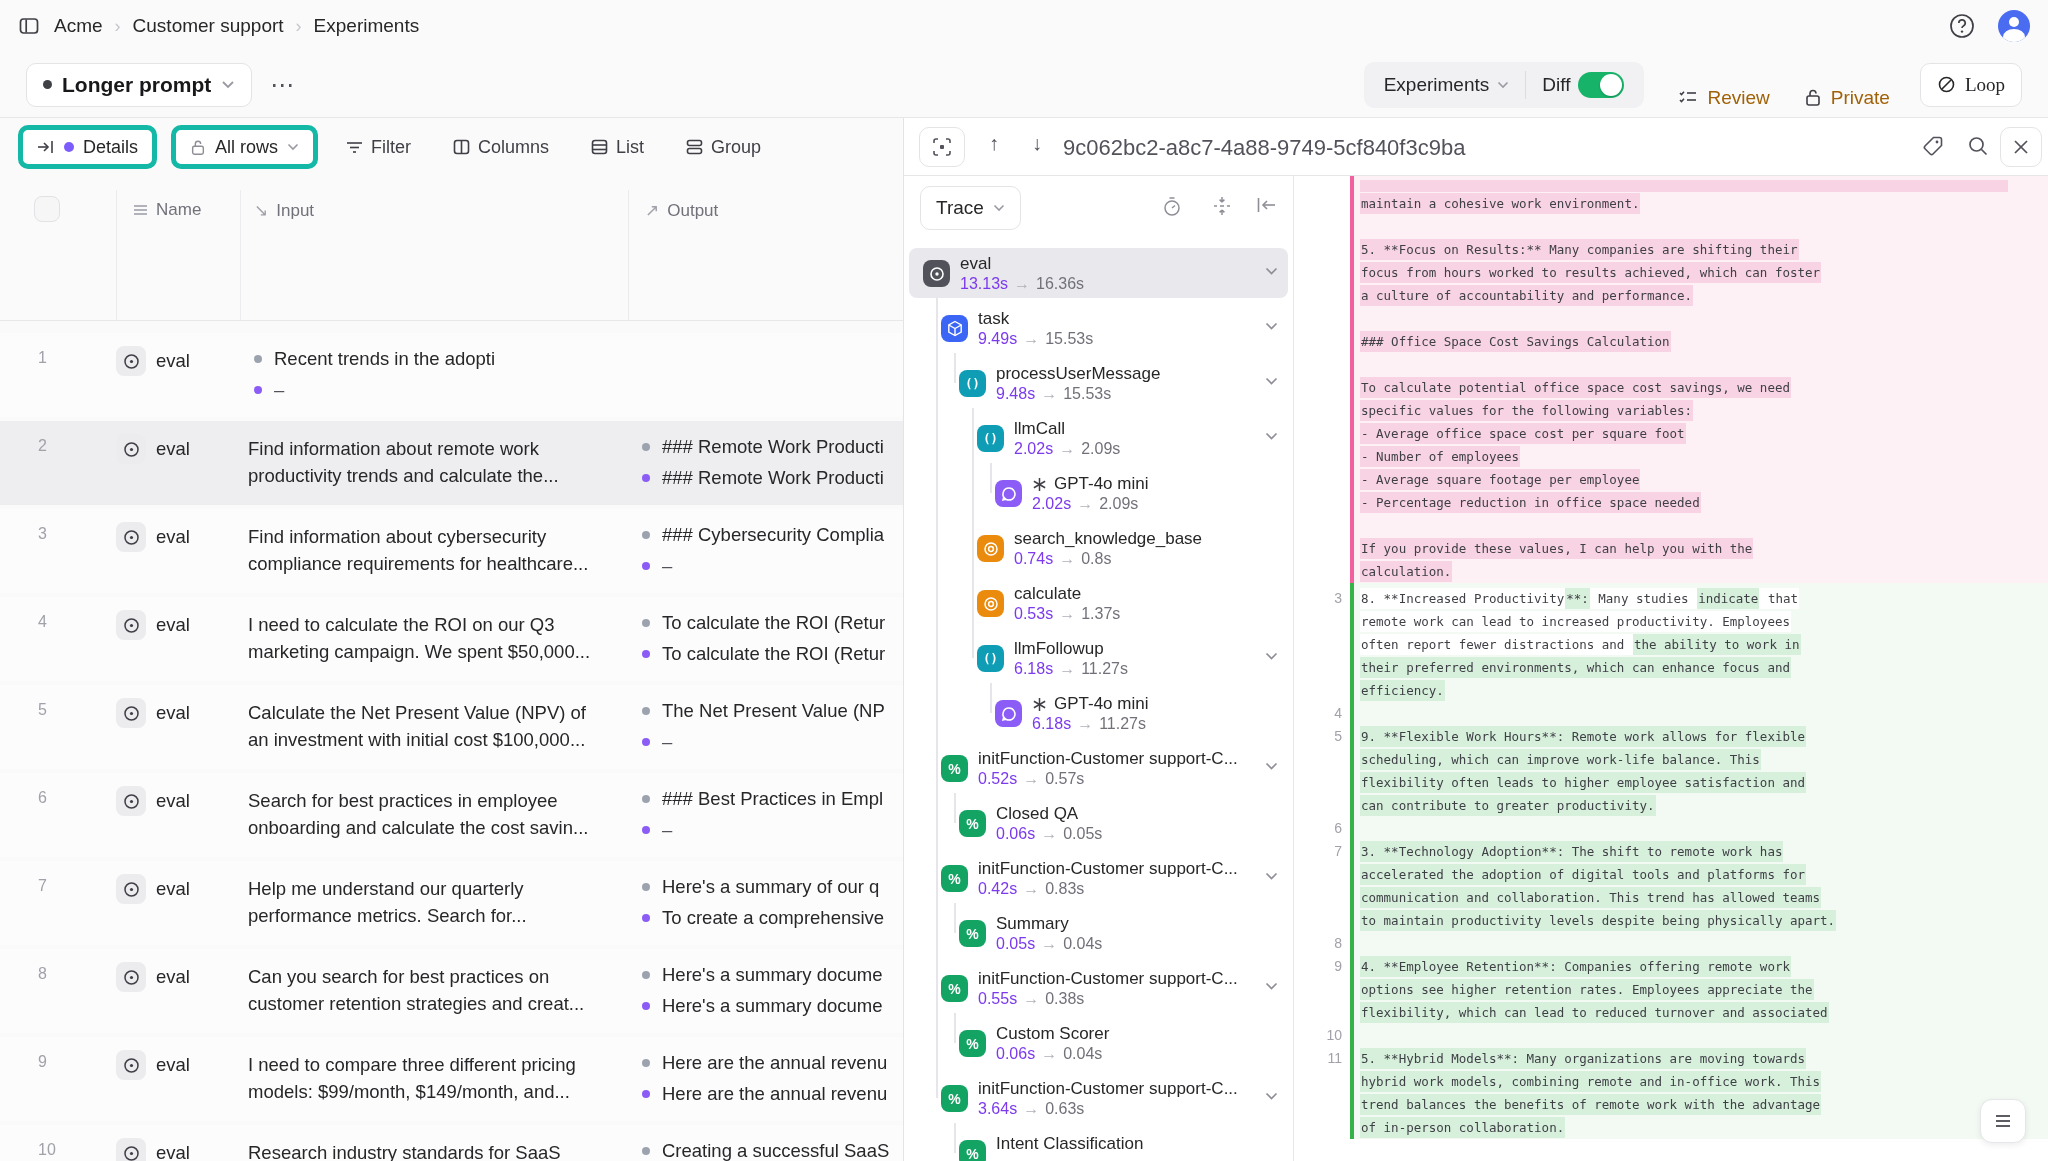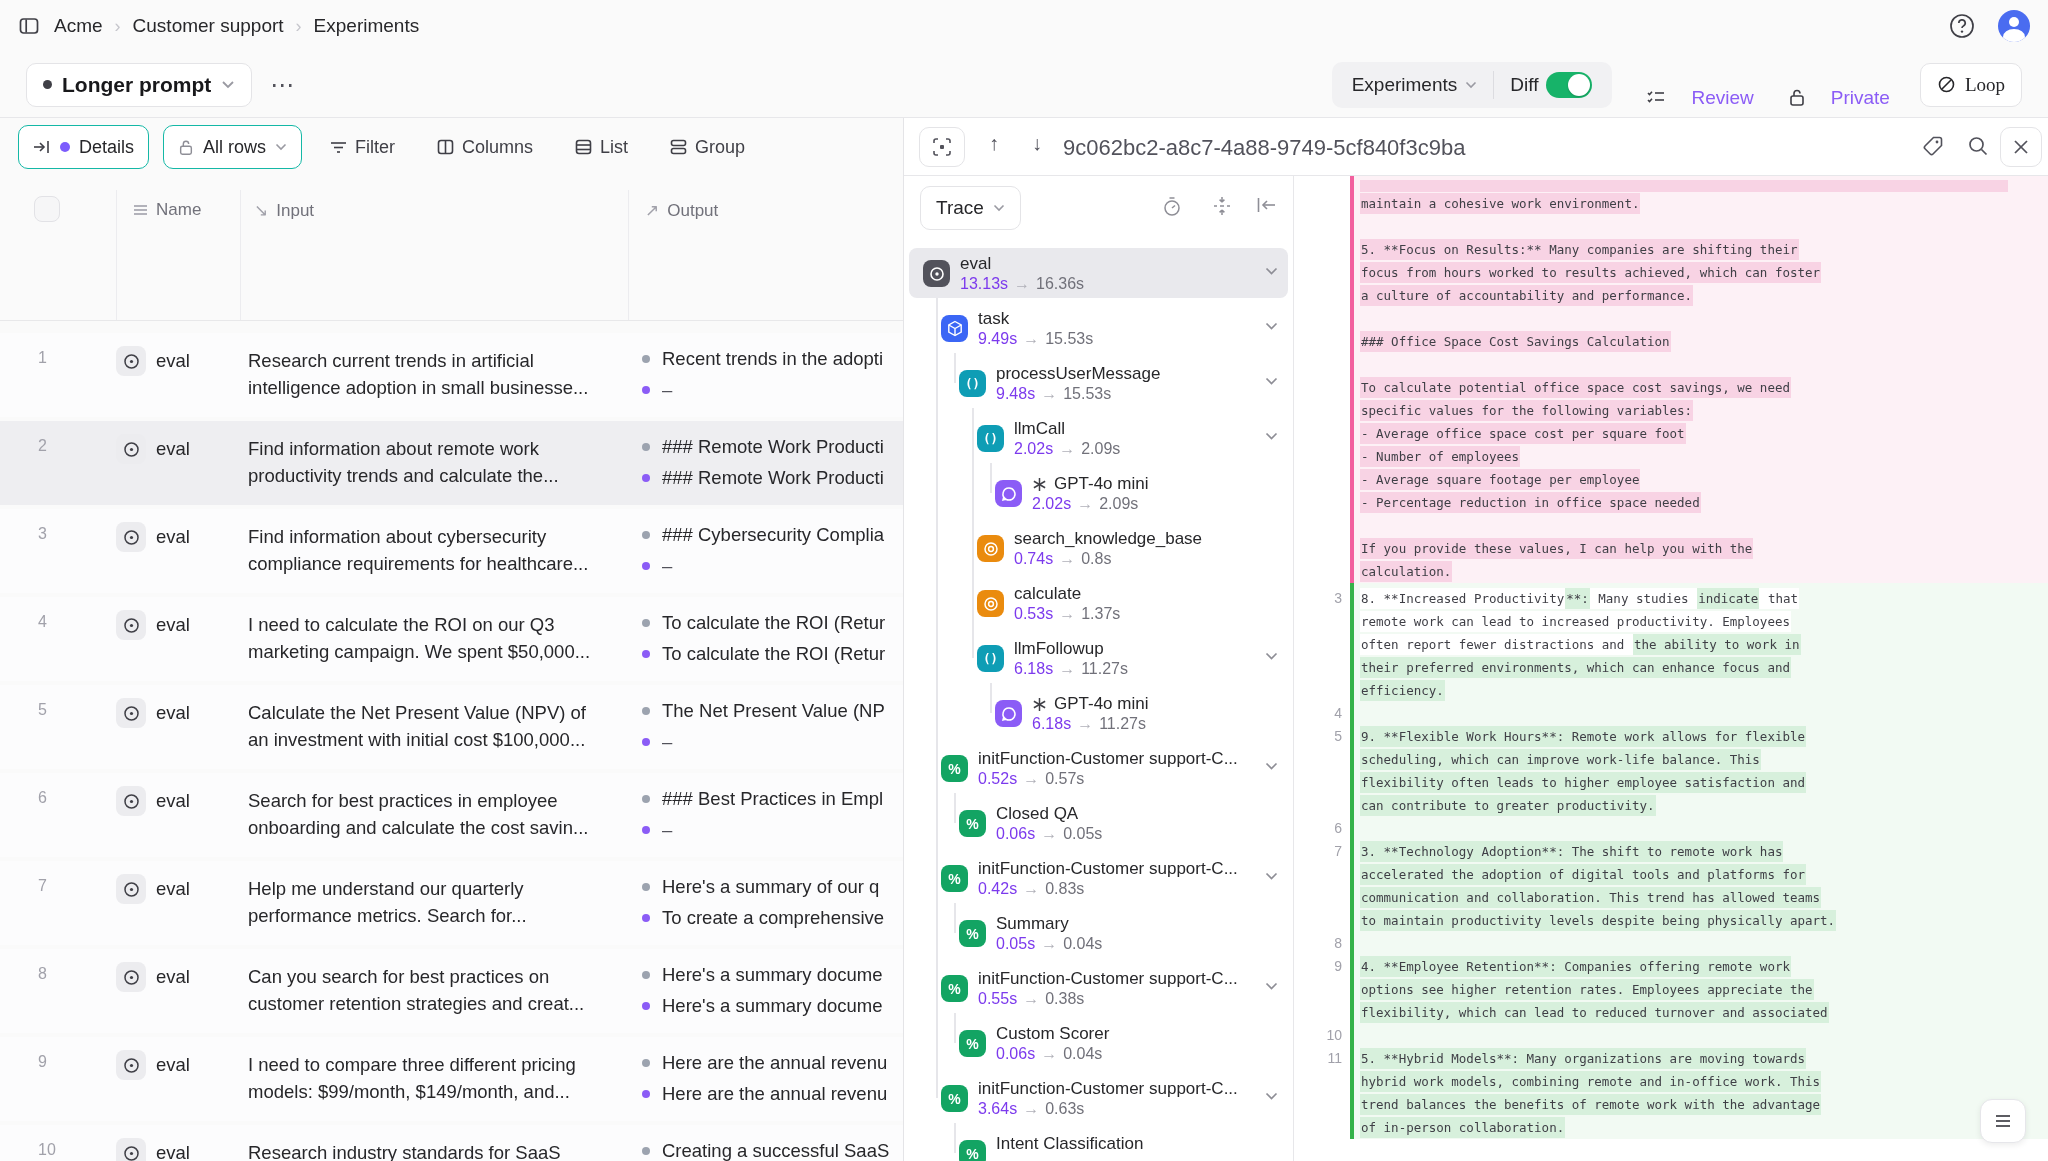--- a/index.html
+++ b/index.html
@@ -22,26 +22,26 @@
   .pill { display:flex; align-items:center; gap:10px; background:#fff; border:1px solid #e4e4e7; border-radius:10px; height:44px; padding:0 16px; cursor:pointer; }
   .exp-dot { width:9px; height:9px; border-radius:50%; background:#3f3f46; }
   .exp-name { font-size:21px; font-weight:700; color:#18181b; }
   .kebab { font-size:24px; color:#52525b; letter-spacing:2px; margin-left:18px; background:none; border:none; cursor:pointer; }
   .bar2 .spacer { flex:1; }
   .seg { display:flex; align-items:center; background:#f1f1f3; border-radius:10px; height:46px; padding:0 4px; }
   .seg-item { display:flex; align-items:center; gap:8px; padding:0 16px; font-size:19px; color:#27272a; cursor:pointer; height:100%; }
   .seg-div { width:1px; height:28px; background:#dcdce0; }
   .toggle { width:46px; height:26px; border-radius:13px; background:#17b369; position:relative; cursor:pointer; }
   .toggle::after { content:""; position:absolute; top:2px; right:2px; width:22px; height:22px; border-radius:50%; background:#fff; box-shadow:0 1px 2px rgba(0,0,0,.2); }
-  .flatbtn { display:flex; align-items:center; gap:25px; background:none; border:none; font-size:19px; color:#8b5cf6; margin-left:34px; cursor:pointer;margin-top:26px; }
+  .flatbtn { display:flex; align-items:center; gap:9px; background:none; border:none; font-size:19px; color:#a16207; margin-left:34px; cursor:pointer;margin-top:26px; }
   .loopbtn { display:flex; align-items:center; gap:9px; background:#fff; border:1px solid #e4e4e7; border-radius:10px; height:44px; padding:0 16px; font-size:19px; color:#27272a; margin-left:30px; cursor:pointer;font-family:Liberation Serif, serif; }
 
   
   .toolbar { position:absolute; top:118px; left:0; width:903px; height:58px; display:flex; align-items:center; padding:0 18px; gap:14px; }
-  .tb-pill { display:flex; align-items:center; gap:9px; background:#fff; border:1px solid #14b8a6; border-radius:10px; height:44px; padding:0 14px; font-size:18px; color:#27272a; cursor:pointer; }
+  .tb-pill { display:flex; align-items:center; gap:9px; background:#fff; border:5px solid #14b8a6; border-radius:10px; height:44px; padding:0 14px; font-size:18px; color:#27272a; cursor:pointer; }
   .tb-flat { display:flex; align-items:center; gap:8px; background:none; border:none; font-size:18px; color:#3f3f46; cursor:pointer; padding:0 14px; height:44px; }
   .pdot { width:10px; height:10px; border-radius:50%; background:#7c5cfc; }
 
   
   .table-area { position:absolute; top:176px; left:0; width:903px; bottom:0; overflow:hidden; }
   .thead { position:relative; height:145px; border-bottom:1px solid #e8e8ea; font-size:17px; color:#71717a; }
   .vline { position:absolute; top:14px; bottom:0; width:1px; background:#ececef; }
   .thead .h { position:absolute; top:24px; display:flex; align-items:center; gap:8px; }
   .checkbox { position:absolute; left:34px; top:20px; width:26px; height:26px; border-radius:8px; border:1px solid #e2e2e6; background:#f6f6f7; cursor:pointer; }
   .rows { position:absolute; top:157px; left:0; right:0; }
@@ -260,24 +260,20 @@
         <div class="trow" style="top: 0px;">
           <div class="cnum">1</div>
           <div class="cname">
             <span class="badge">
               <svg class="ic" width="17" height="17" viewBox="0 0 17 17" fill="none" stroke="#3f3f46" stroke-width="1.5">
                 <circle cx="8.5" cy="8.5" r="6.5"></circle>
                 <circle cx="8.5" cy="8.5" r="1.6" fill="#3f3f46" stroke="none"></circle>
               </svg>
             </span>
             <span class="nm">eval</span>
-          </div>
-          <div class="cinput">
-            <div>Research current trends in artificial</div>
-            <div>intelligence adoption in small businesse...</div>
           </div>
           <div class="cout">
             <div class="orow">
               <span class="dot gray"></span>
               <span>Recent trends in the adopti</span>
             </div>
             <div class="orow">
               <span class="dot purple"></span>
               <span class="odim">–</span>
             </div>

